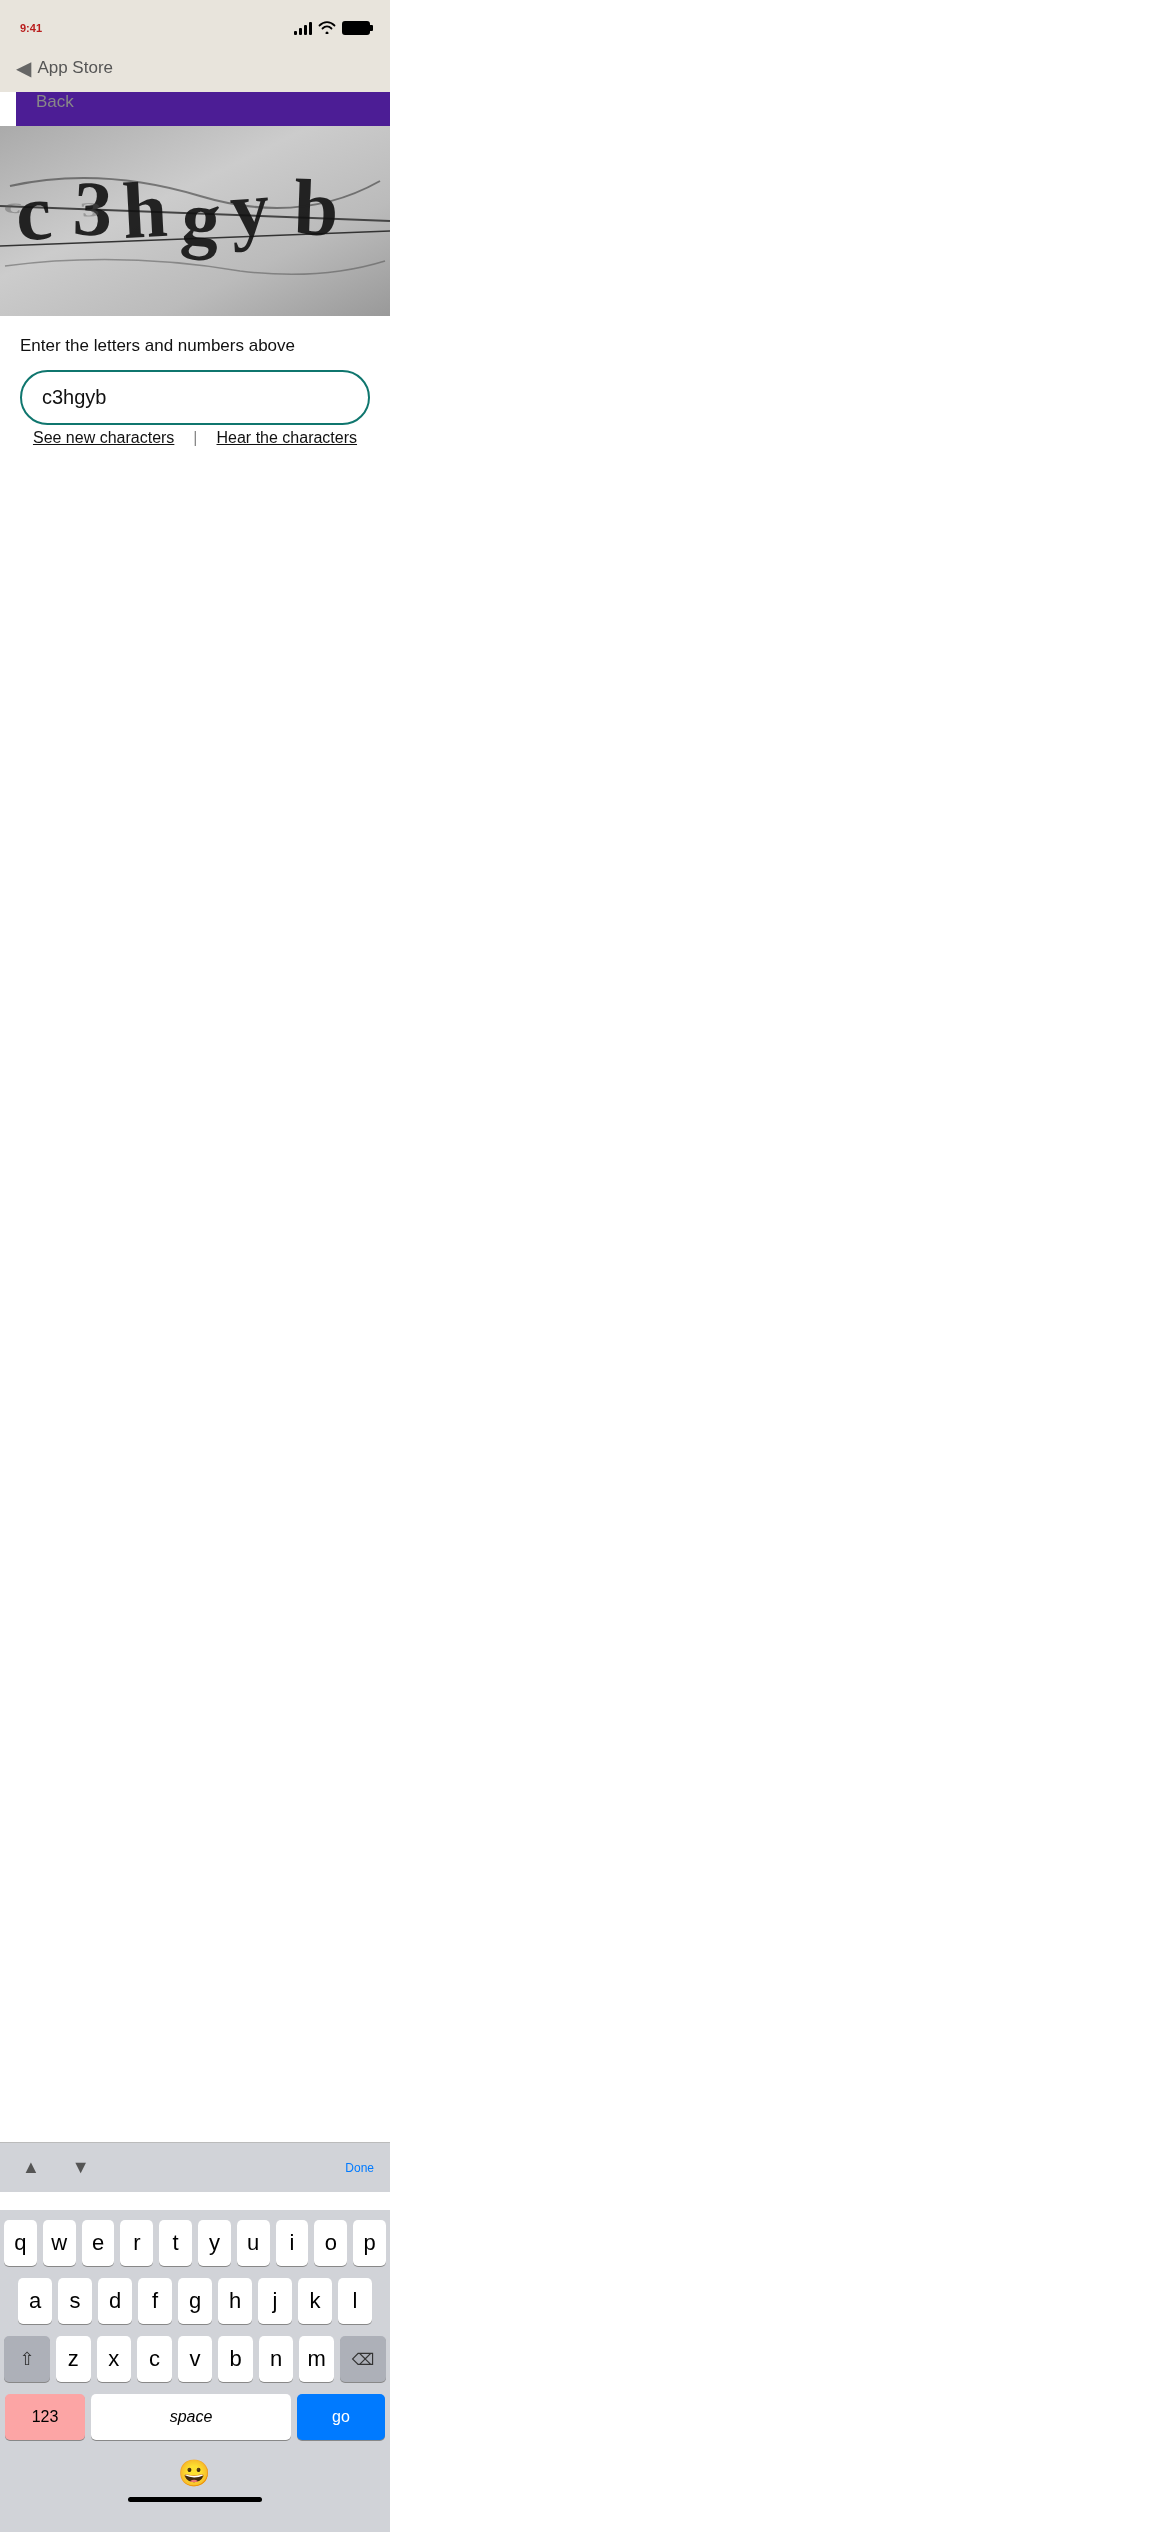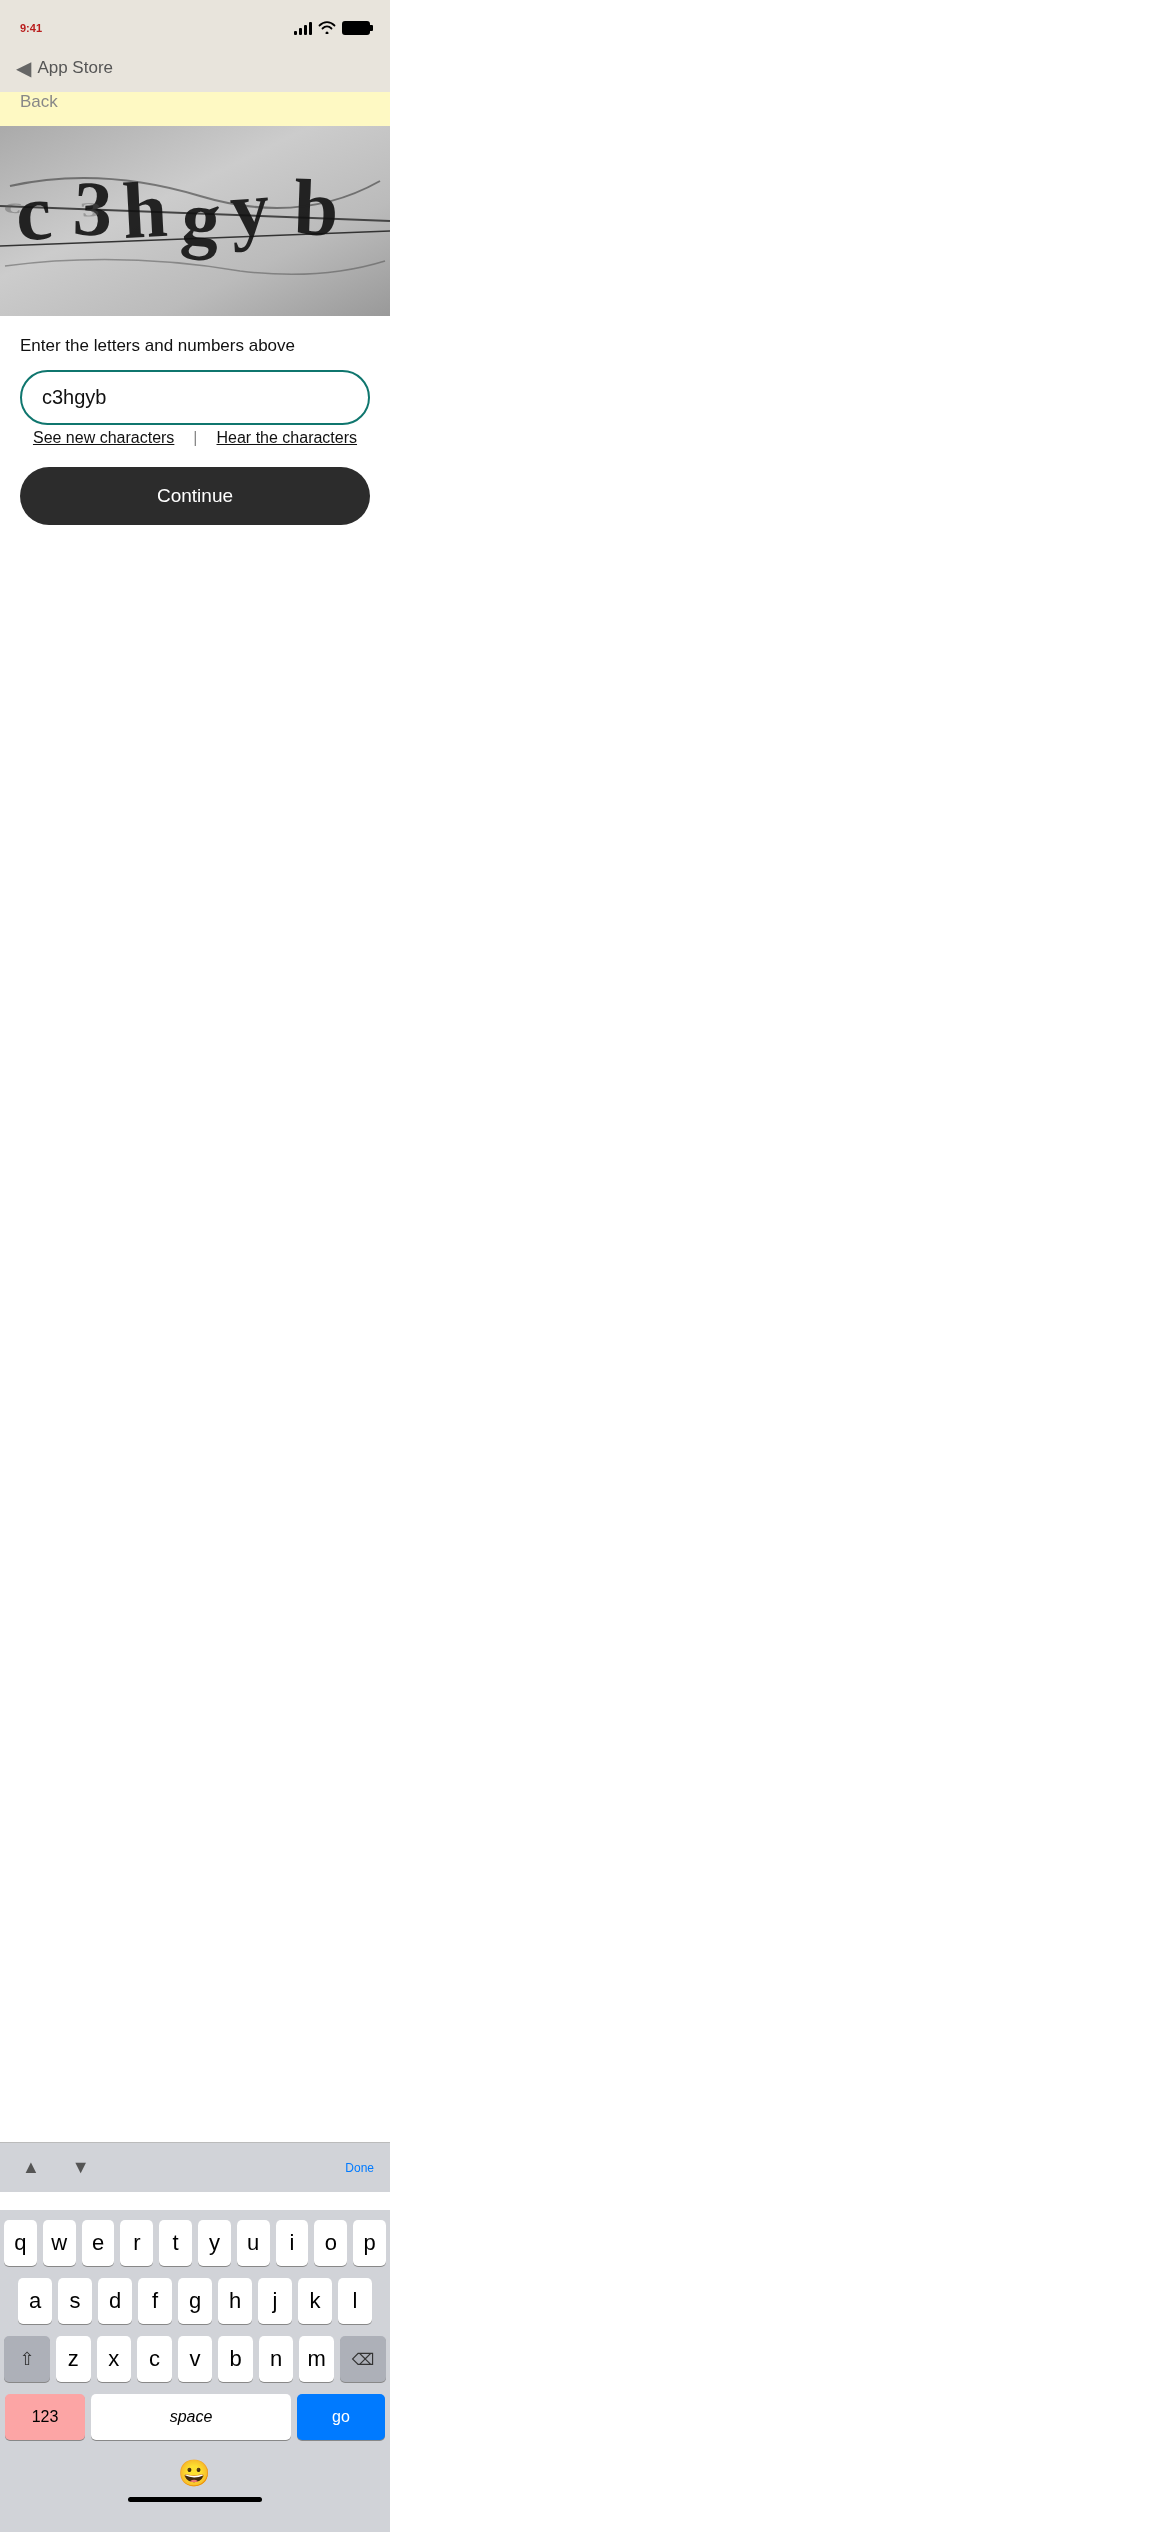--- a/index.html
+++ b/index.html
@@ -339,21 +339,21 @@
   </div>
 </div>
 
 <div class="nav-bar">
   <div class="back-button">
     <span class="back-chevron">◀</span>
     <span class="app-store-label">App Store</span>
   </div>
 </div>
 
-<div style="background:#fef9c3; padding: 0 20px 14px 20px;">
+<div style="background:#4c1d95; padding: 0 20px 14px 20px; margin-left: 16px;">
   <span style="font-size:17px;color:#888;cursor:pointer;">Back</span>
 </div>
 
 <div class="main-content">
 
   <div class="captcha-image-container">
     <div class="captcha-image-bg"></div>
     <svg class="captcha-svg" viewBox="0 0 390 190" xmlns="http://www.w3.org/2000/svg">
 
       <rect width="390" height="190" fill="#b0b0b0"></rect>
@@ -392,21 +392,20 @@
     <div class="captcha-input-wrapper">
       <input class="captcha-input" type="text" value="c3hgyb" style="">
     </div>
 
     <div class="links-row">
       <span class="link-text">See new characters</span>
       <span class="link-separator">|</span>
       <span class="link-text">Hear the characters</span>
     </div>
 
-    <button class="continue-btn">Continue</button>
   </div>
 
   <div class="keyboard-spacer"></div>
 </div>
 
 <div class="keyboard-toolbar">
   <div class="toolbar-nav">
     <button class="toolbar-nav-btn">▲</button>
     <button class="toolbar-nav-btn">▼</button>
   </div>

